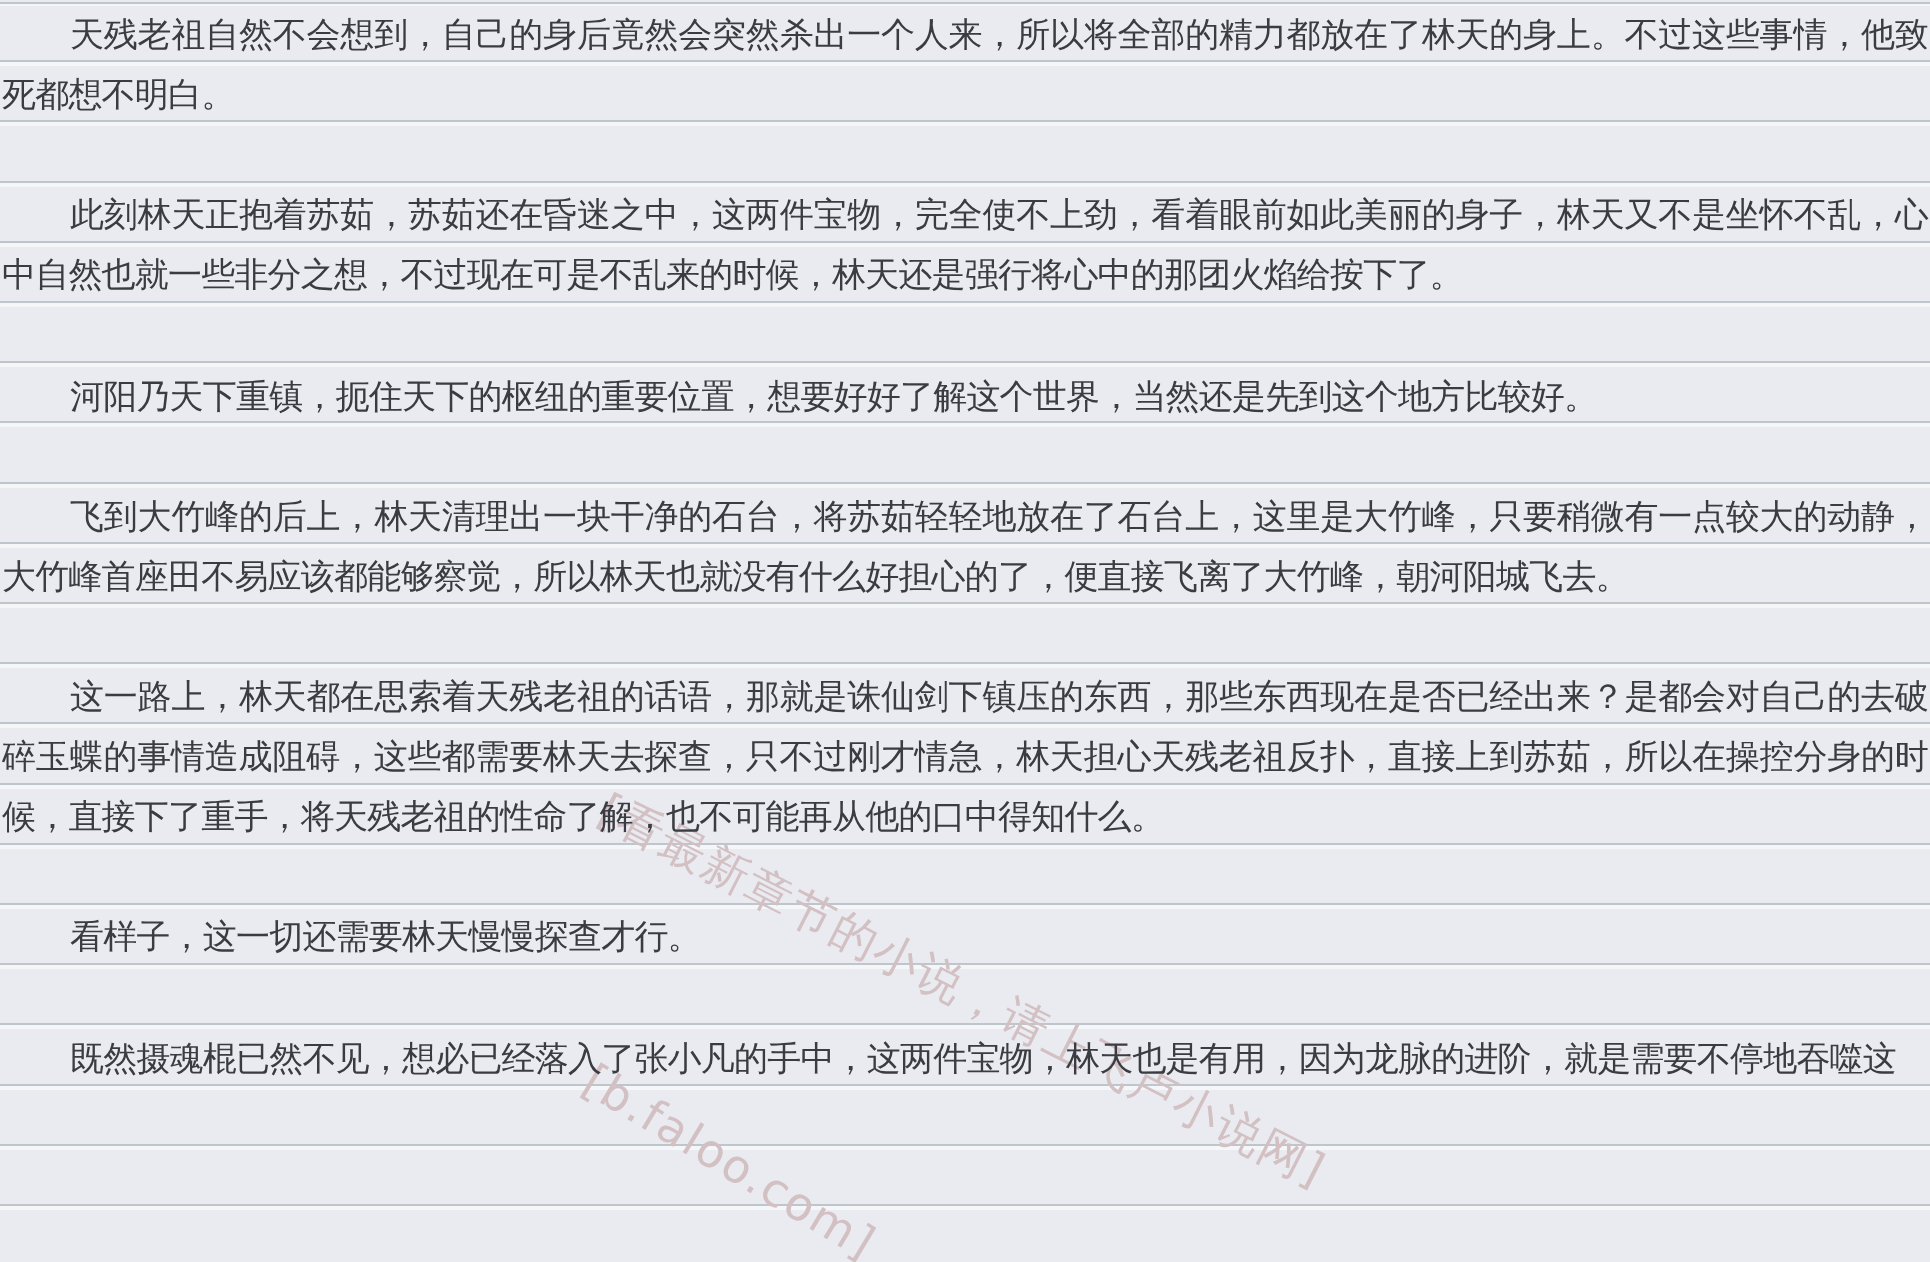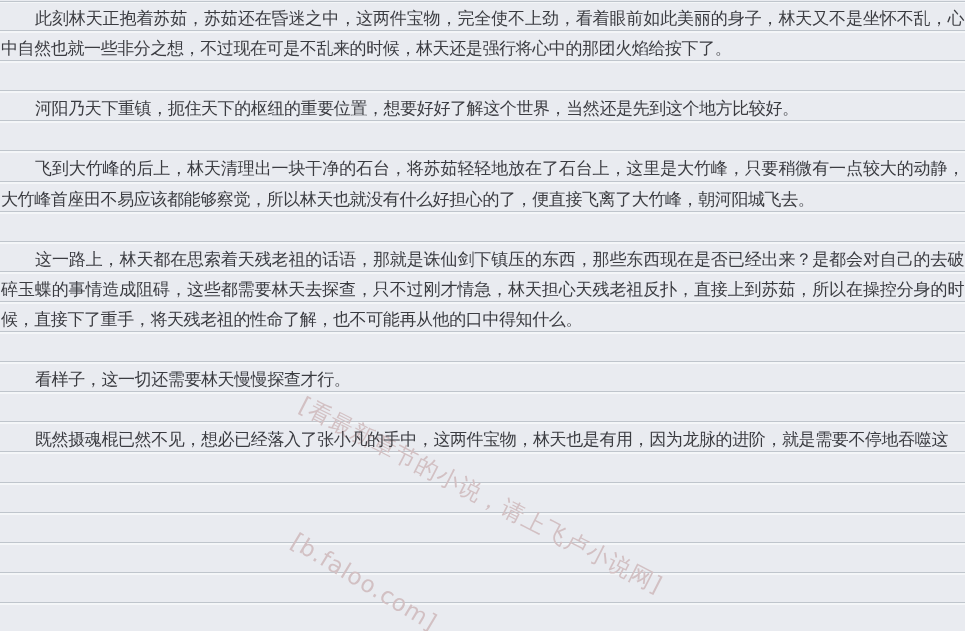--- a/index.html
+++ b/index.html
@@ -56,19 +56,20 @@
 </style>
 </head>
 <body>
 
 <div class="paper"></div>
 
 <div class="watermark" id="wm-line1">[看最新章节的小说，请上飞卢小说网]</div>
 <div class="watermark" id="wm-line2">[b.faloo.com]</div>
 
 <div class="content">
+  <p>天残老祖自然不会想到，自己的身后竟然会突然杀出一个人来，所以将全部的精力都放在了林天的身上。不过这些事情，他致死都想不明白。</p>
   <p>此刻林天正抱着苏茹，苏茹还在昏迷之中，这两件宝物，完全使不上劲，看着眼前如此美丽的身子，林天又不是坐怀不乱，心中自然也就一些非分之想，不过现在可是不乱来的时候，林天还是强行将心中的那团火焰给按下了。</p>
   <p>河阳乃天下重镇，扼住天下的枢纽的重要位置，想要好好了解这个世界，当然还是先到这个地方比较好。</p>
   <p>飞到大竹峰的后上，林天清理出一块干净的石台，将苏茹轻轻地放在了石台上，这里是大竹峰，只要稍微有一点较大的动静，大竹峰首座田不易应该都能够察觉，所以林天也就没有什么好担心的了，便直接飞离了大竹峰，朝河阳城飞去。</p>
   <p>这一路上，林天都在思索着天残老祖的话语，那就是诛仙剑下镇压的东西，那些东西现在是否已经出来？是都会对自己的去破碎玉蝶的事情造成阻碍，这些都需要林天去探查，只不过刚才情急，林天担心天残老祖反扑，直接上到苏茹，所以在操控分身的时候，直接下了重手，将天残老祖的性命了解，也不可能再从他的口中得知什么。</p>
   <p>看样子，这一切还需要林天慢慢探查才行。</p>
   <p>既然摄魂棍已然不见，想必已经落入了张小凡的手中，这两件宝物，林天也是有用，因为龙脉的进阶，就是需要不停地吞噬这</p>
 </div>
 
 </body></html>

